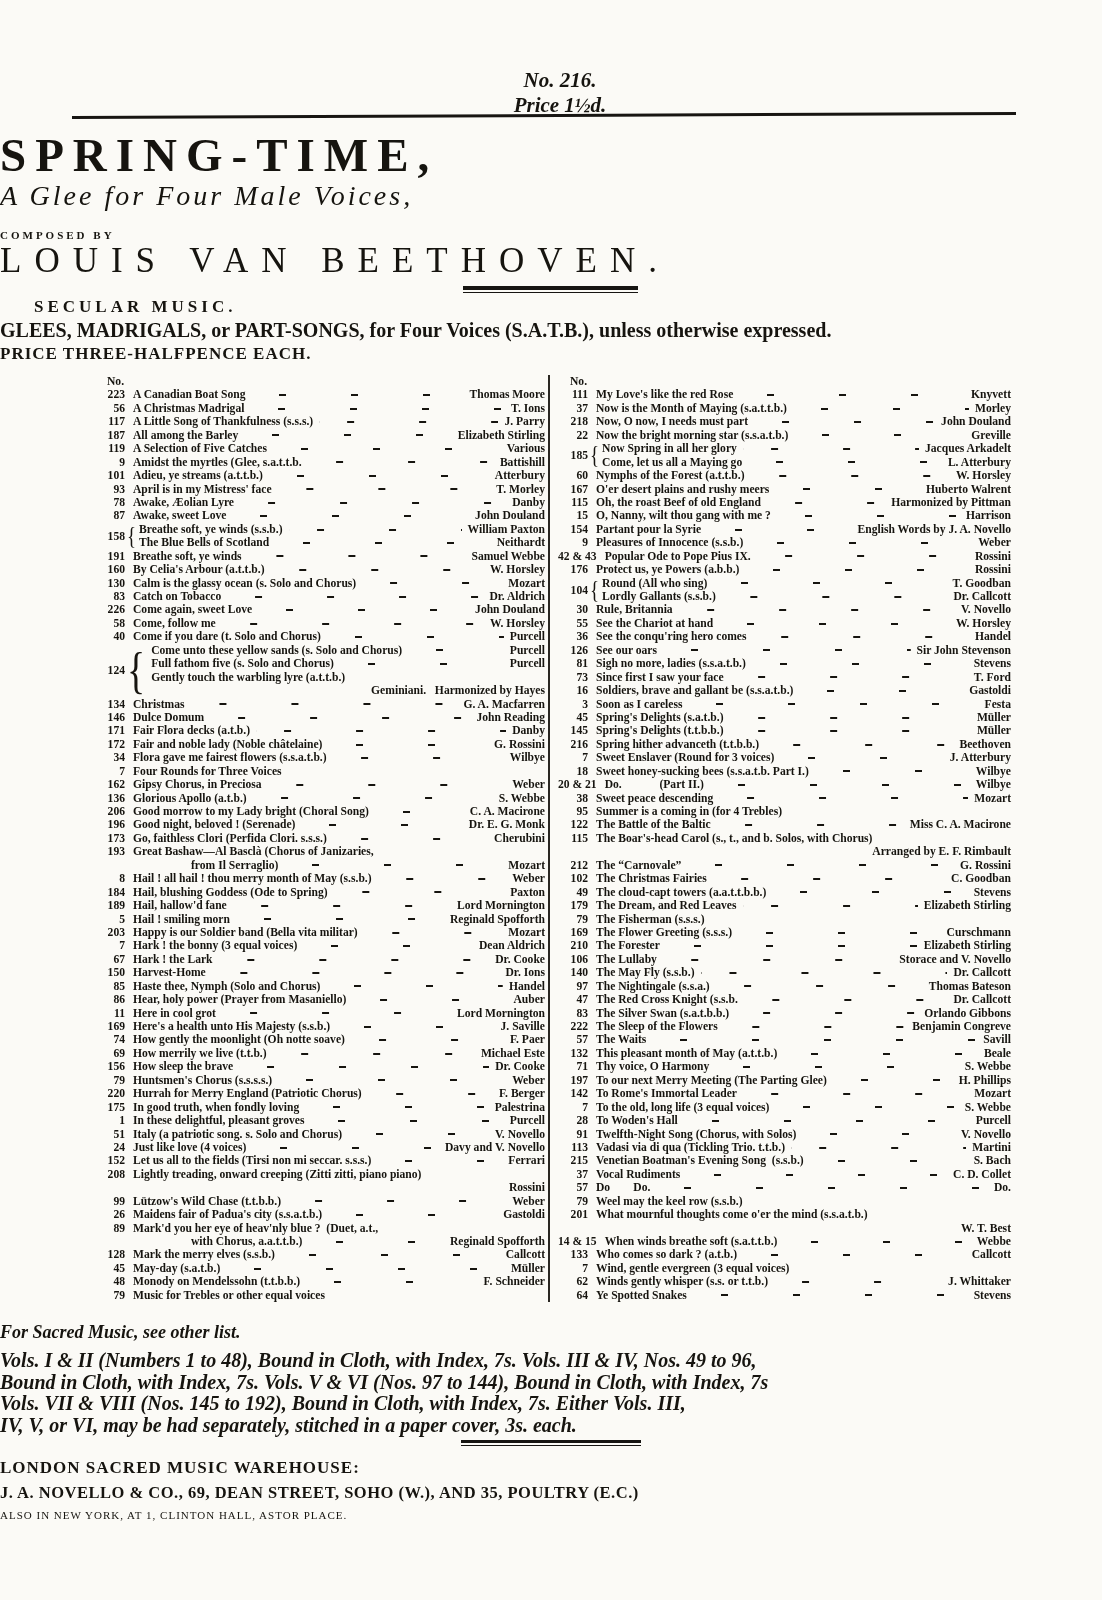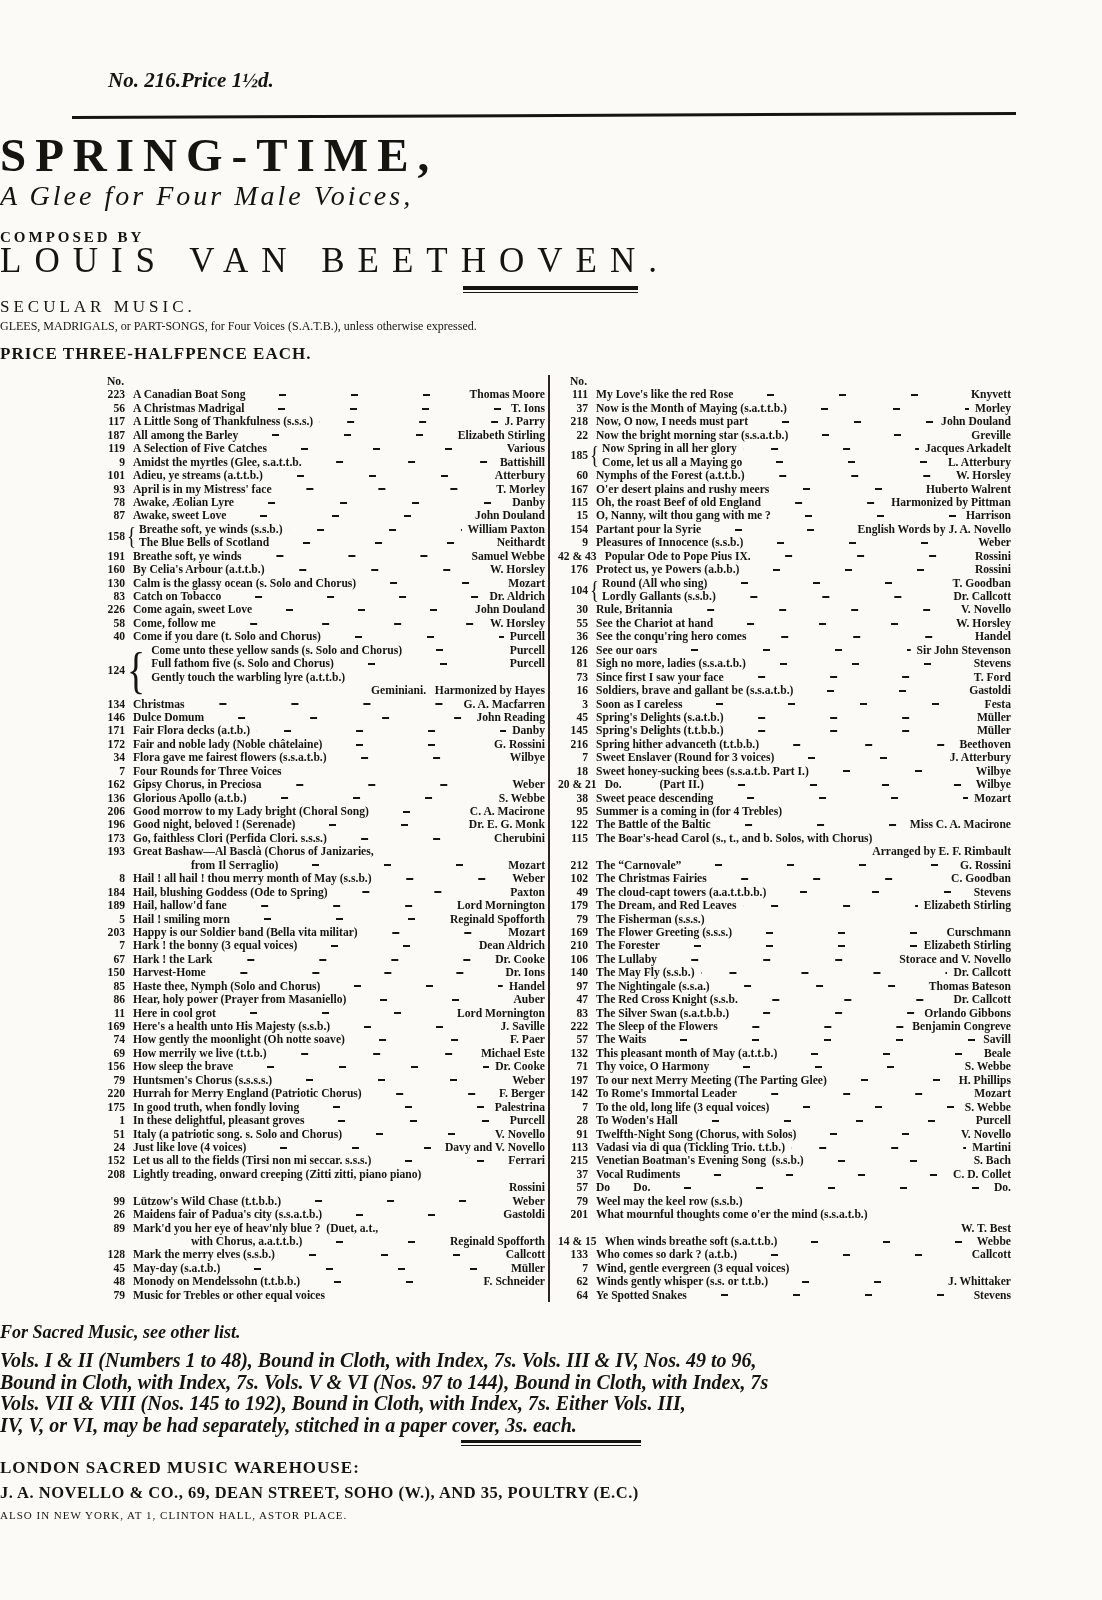--- a/index.html
+++ b/index.html
@@ -7,34 +7,34 @@
     width:1102px;height:1600px;
     background:#e8e6e0;
     font-family:"Liberation Serif",serif;
     color:#16140f;
   }
   .page{
     position:relative;width:1102px;height:1600px;
     background:#fbfaf6;overflow:hidden;
   }
   
-  .masthead{position:absolute;top:68px;left:108px;right:90px;display:flex;align-items:center;}
+  .masthead{position:absolute;top:68px;left:108px;right:90px;display:flex;align-items:center;flex-direction:column;}
   .issue{font-style:italic;font-size:21px;font-weight:bold;}
   .mtitle{flex:1;text-align:center;font-family:"Liberation Sans",sans-serif;font-weight:bold;font-size:27px;letter-spacing:2px;}
   .price{font-style:italic;font-size:21px;font-weight:bold;}
   .rule1{position:absolute;top:114px;left:72px;right:86px;height:3px;background:#171512;transform:rotate(-0.25deg);}
   
   .ctr{position:absolute;left:0;right:0;text-align:left;}
   .worktitle{top:128px;font-size:47px;font-weight:bold;letter-spacing:9px;}
   .glee{top:180px;font-size:28px;font-weight:normal;font-style:italic;letter-spacing:3px;}
-  .composedby{top:229px;font-size:15px;font-weight:bold;letter-spacing:3px;}
+  .composedby{top:229px;font-size:11px;font-weight:bold;letter-spacing:3px;}
   .beethoven{top:241px;font-size:35px;letter-spacing:13px;}
   .midrule{position:absolute;top:286px;left:50%;width:175px;margin-left:-88px;height:2px;border-top:4px solid #171512;border-bottom:1px solid #171512;}
-  .secular{top:297px;font-size:17px;font-weight:normal;letter-spacing:4px;}
-  .category{top:319px;font-size:12px;font-weight:normal;}
+  .secular{top:297px;font-size:17px;font-weight:bold;letter-spacing:4px;padding-left:34px;}
+  .category{top:319px;font-size:20px;font-weight:bold;}
   .priceline{top:344px;font-size:17px;font-weight:bold;letter-spacing:1px;}
   
   .lists{position:absolute;top:375px;left:95px;width:916px;display:flex;align-items:stretch;}
   .col{font-size:11.6px;font-weight:bold;}
   .colL{width:450px;}
   .colR{flex:1;padding-left:8px;}
   .divider{width:2px;background:#2a2722;margin-left:3px;}
   .colhead{height:13.45px;line-height:13.45px;padding-left:12px;}
   .row{display:flex;align-items:baseline;height:13.45px;line-height:13.45px;white-space:pre;}
   .num{min-width:30px;text-align:right;flex:none;margin-right:8px;}

